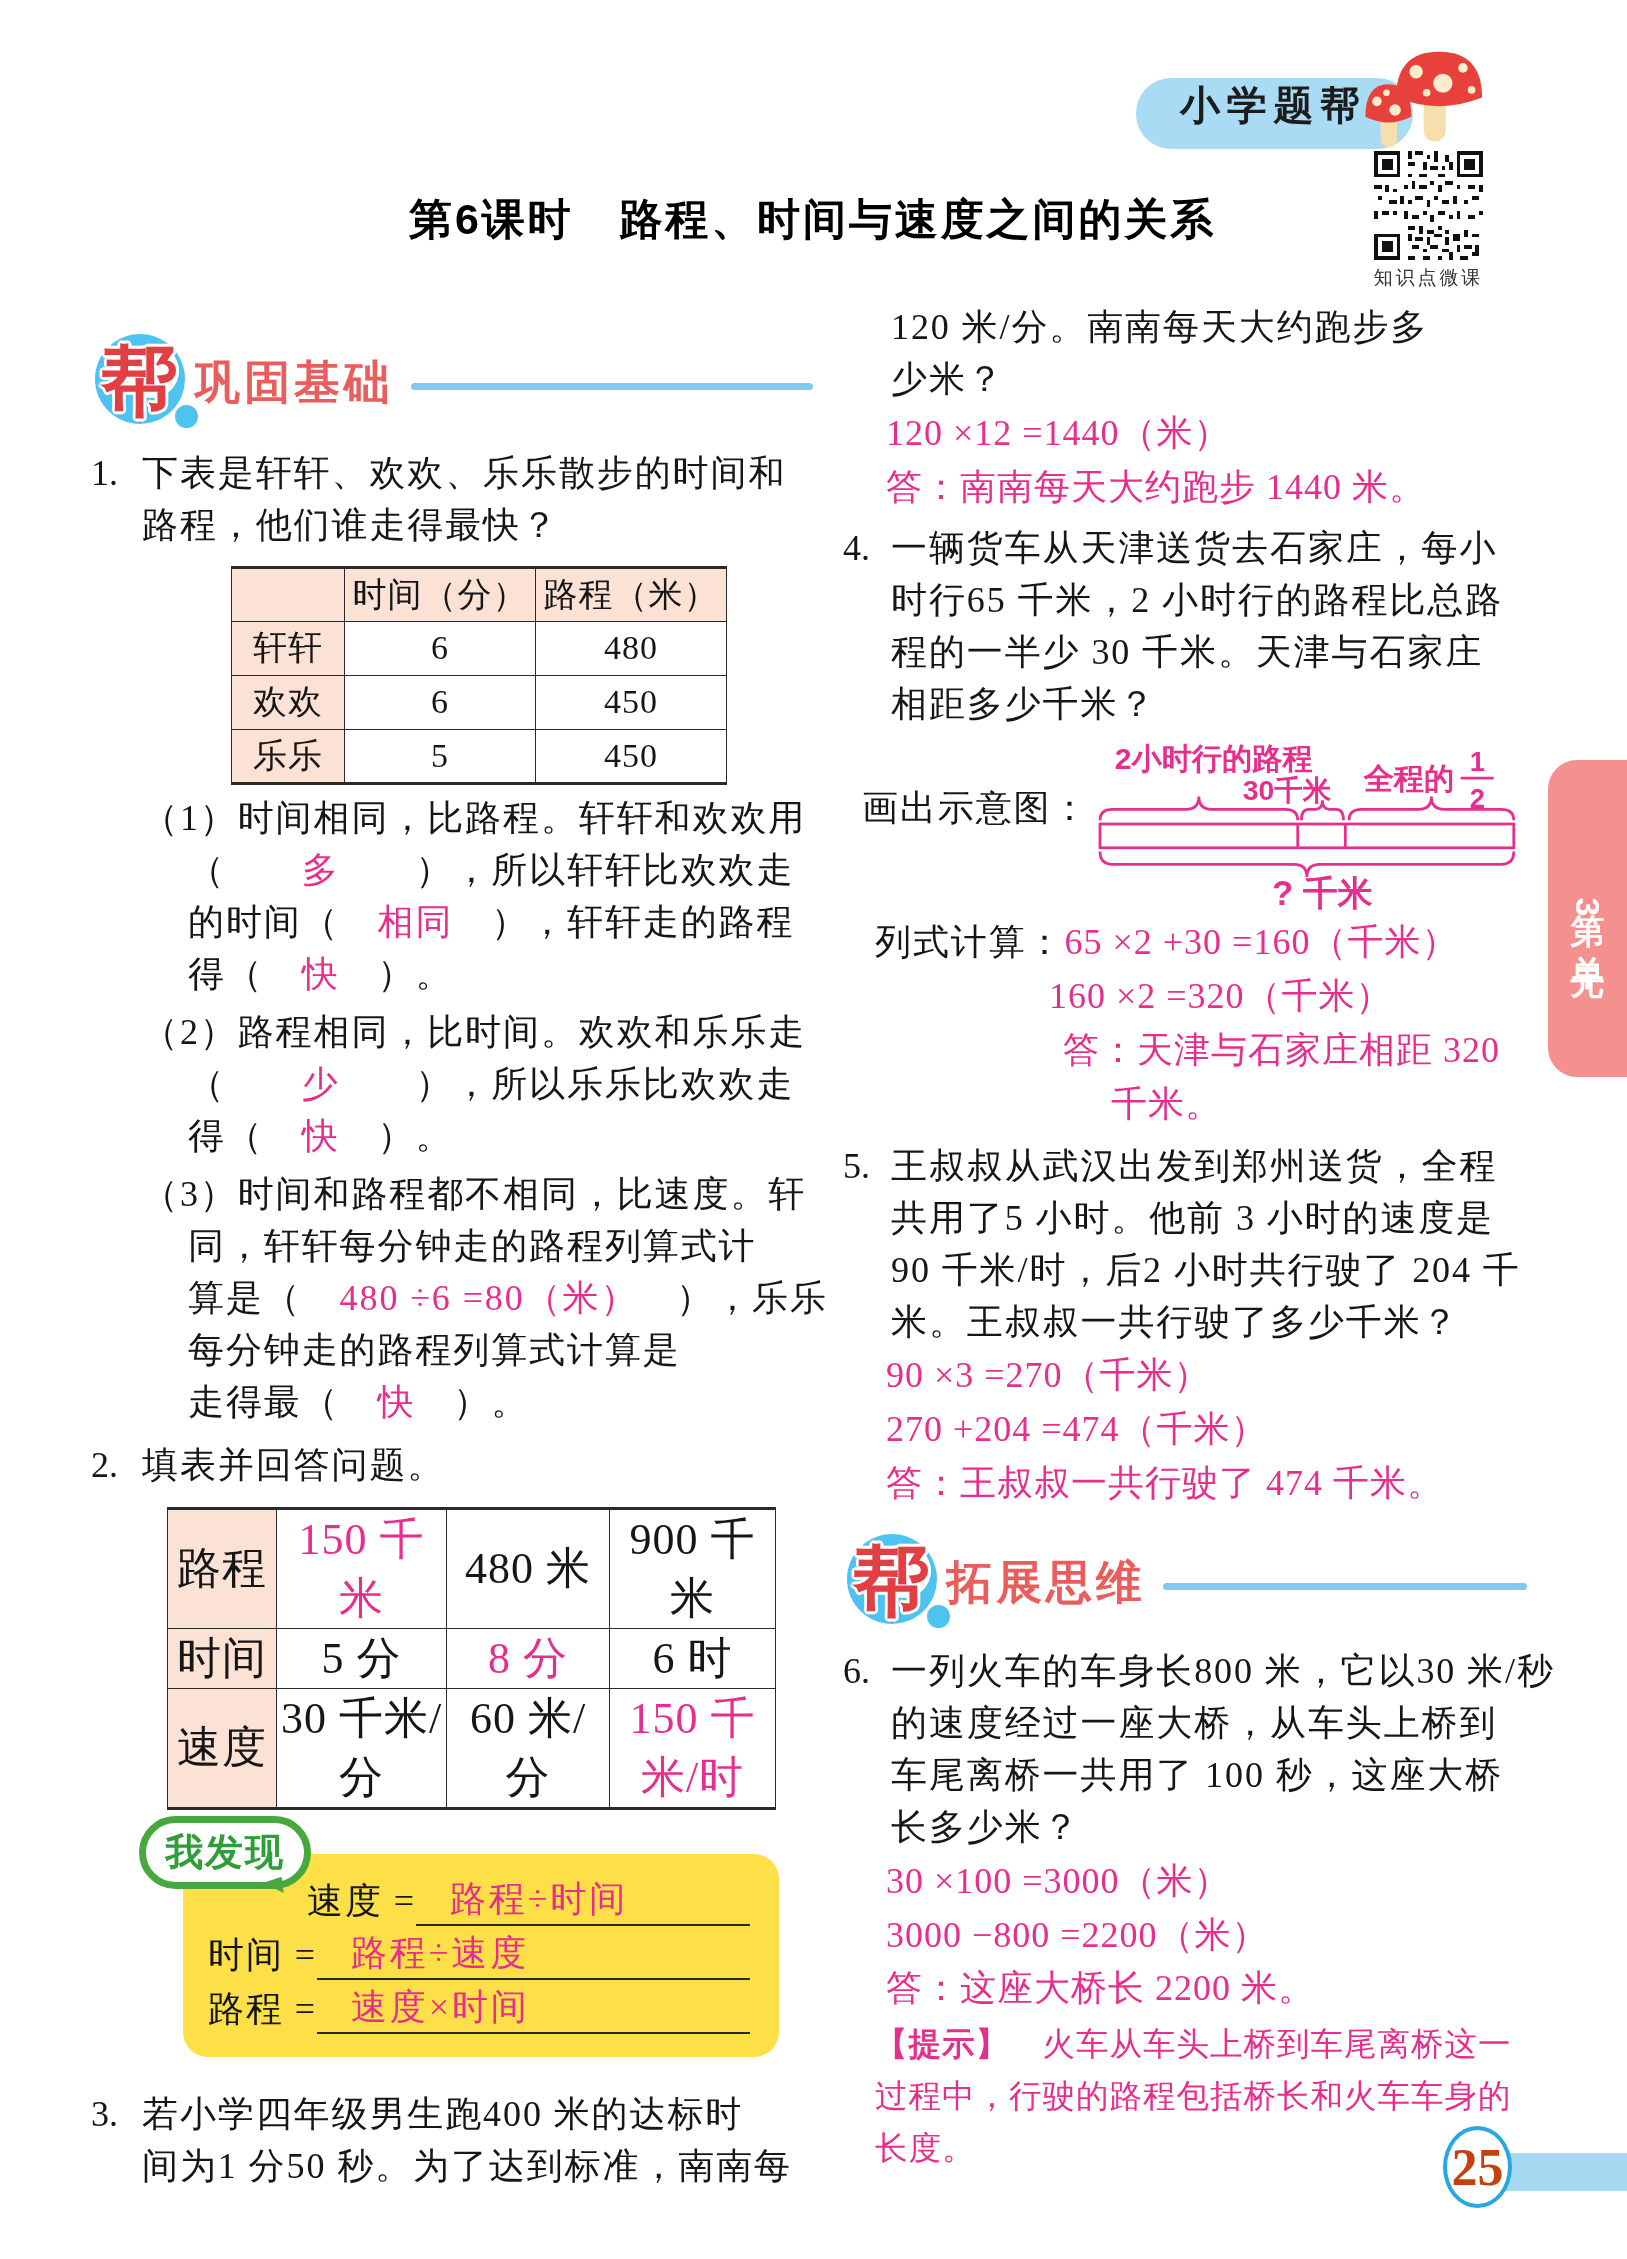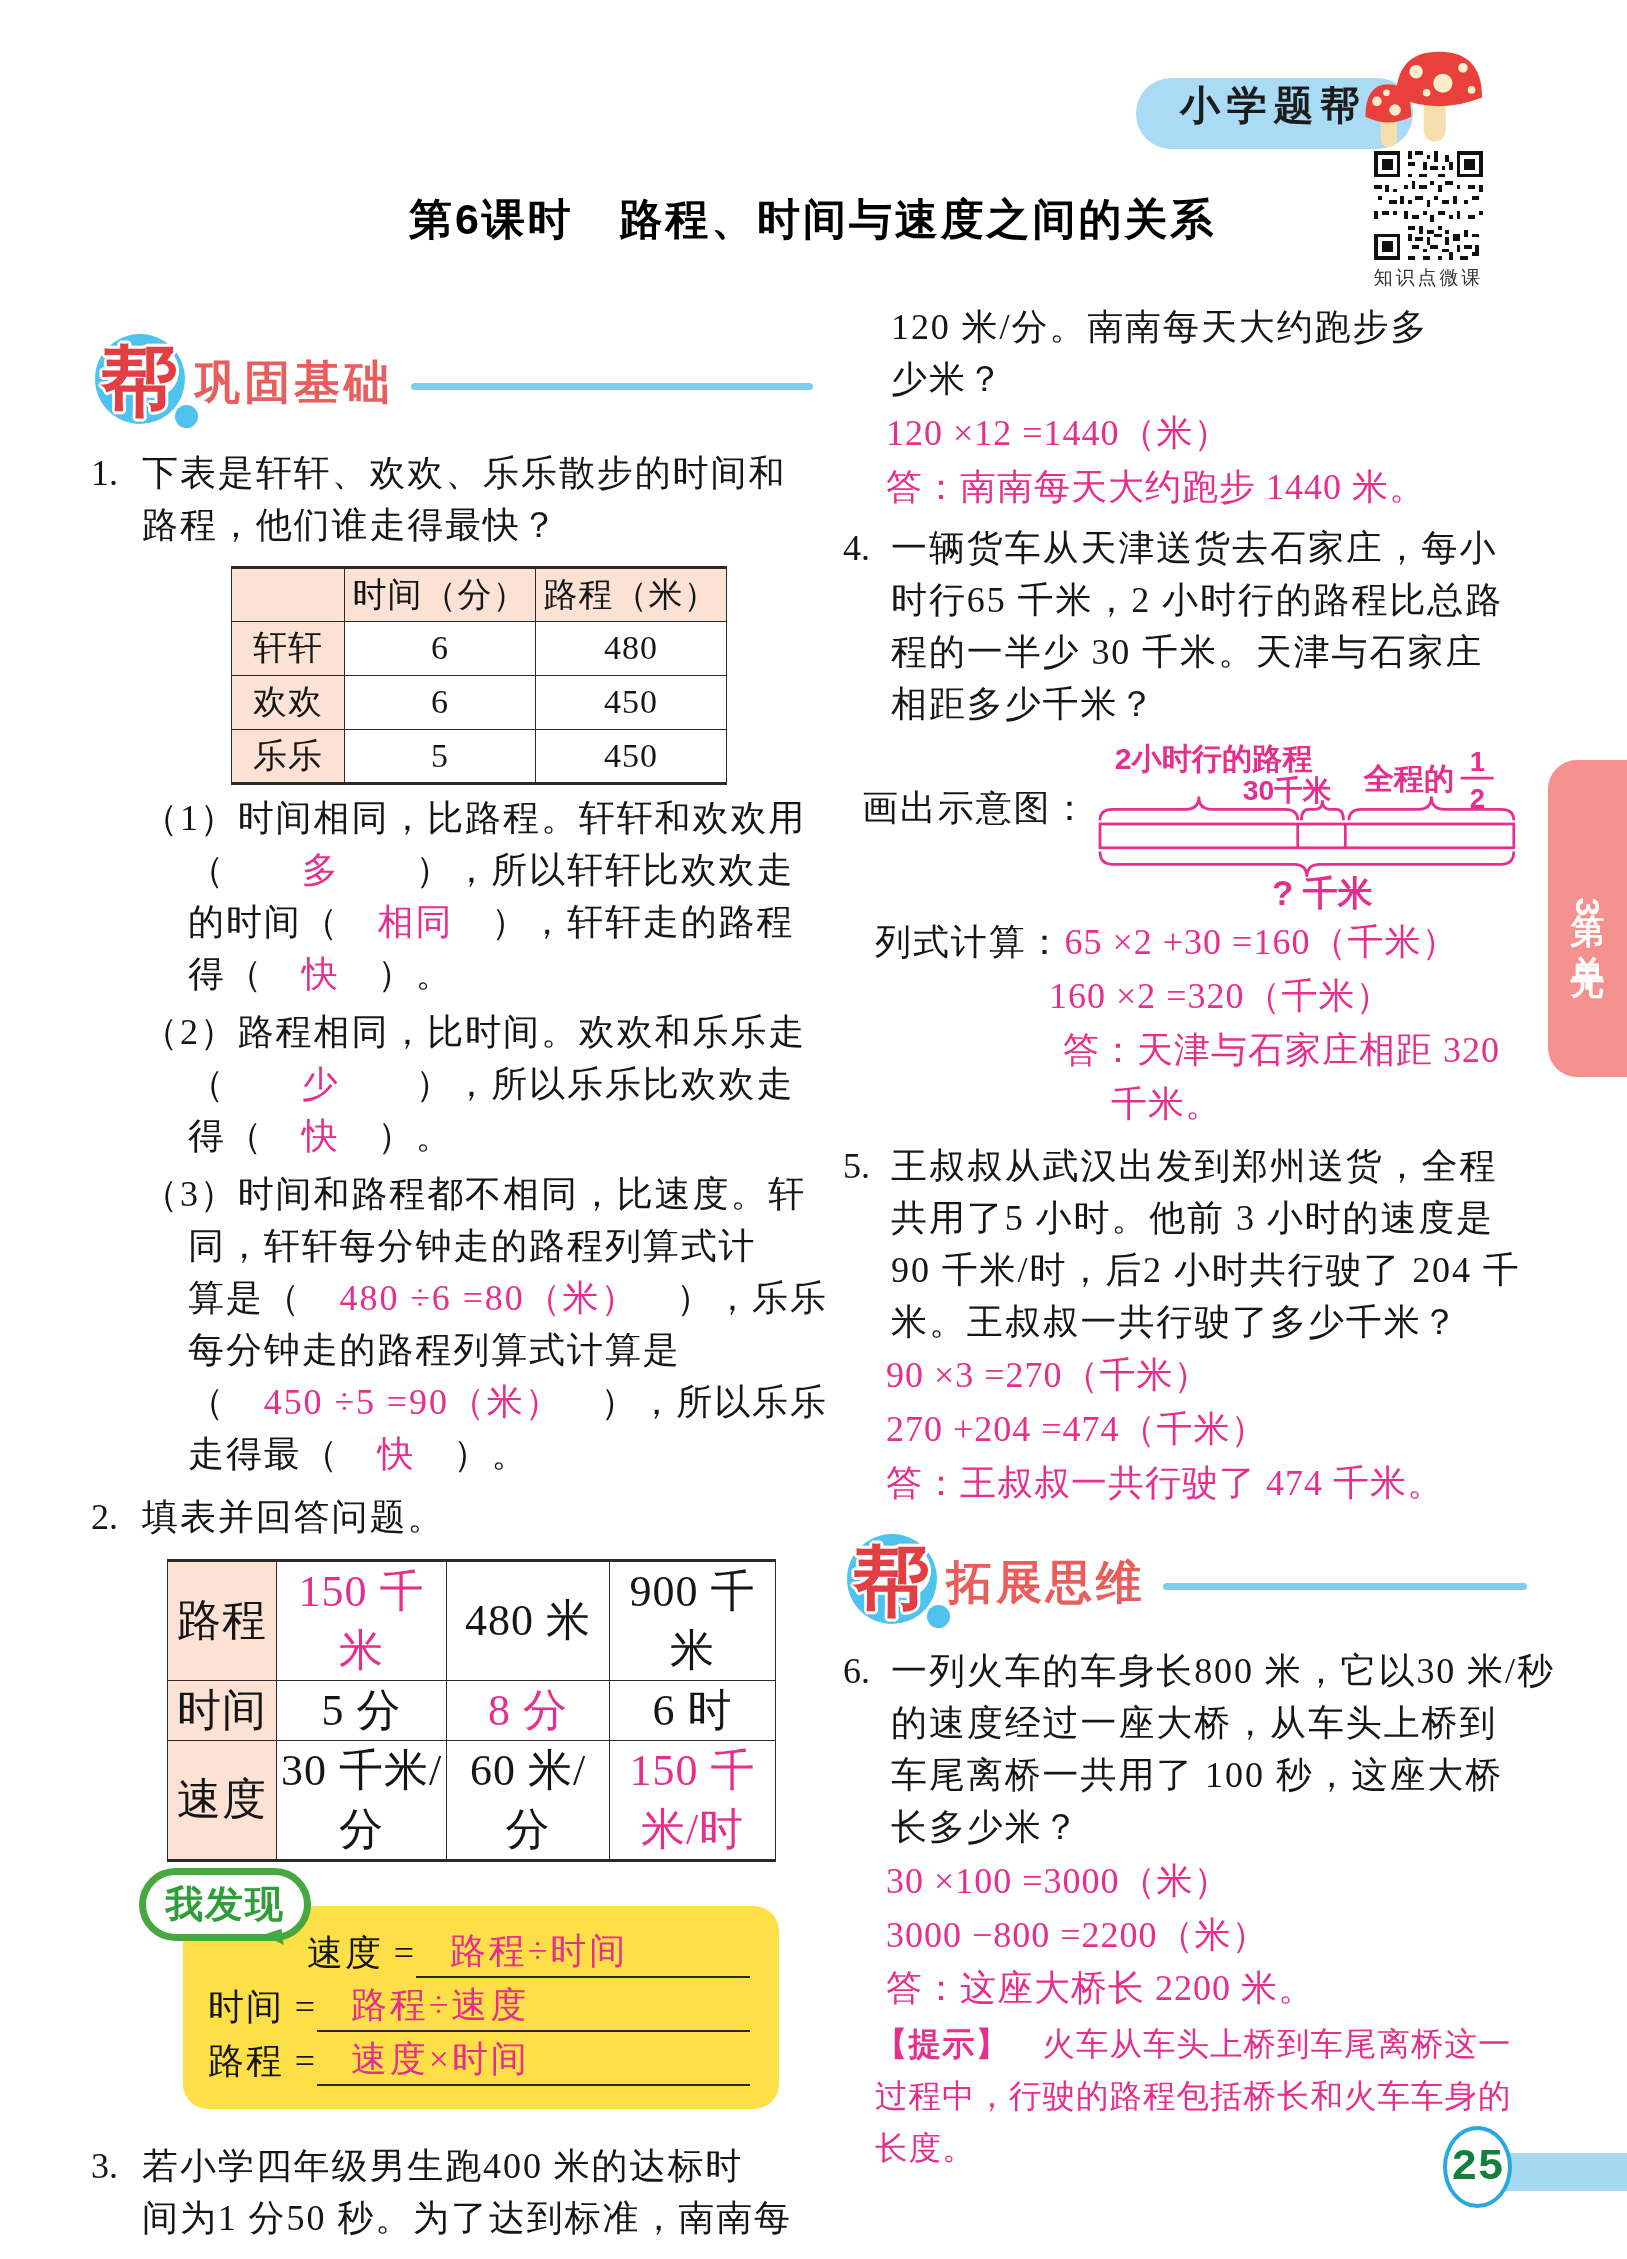--- a/index.html
+++ b/index.html
@@ -89,21 +89,21 @@
 .hint-tag{font-family:"Liberation Sans","DejaVu Sans",sans-serif;font-weight:bold}
 
 
 #side-tab{position:absolute;right:0;top:760px;width:80px;height:317px;background:#f4908e;
   border-radius:29px 0 0 29px;display:flex;align-items:center;justify-content:center}
 #side-tab .vtext{writing-mode:vertical-rl;font-family:"Liberation Sans","DejaVu Sans",sans-serif;
   font-weight:bold;font-size:34px;color:#fff;letter-spacing:11.5px}
 #pagebar{position:absolute;right:0;top:2153px;width:145px;height:38px;background:#a6d9f2}
 #pagenum{position:absolute;left:1443px;top:2126px;width:69px;height:82px;background:#fff;
   border:4.8px solid #29a8e0;border-radius:50%;display:flex;align-items:center;justify-content:center;
-  font-family:Liberation Mono, monospace;font-size:44px;font-weight:bold;color:#15803d}
+  font-family:Liberation Serif, serif;font-size:52px;font-weight:bold;color:#c2410c}
 svg text{font-family:"Liberation Sans","DejaVu Sans",sans-serif}
 </style>
 </head>
 <body>
 
 <div id="brand">
   <span class="blabel">小学题帮</span>
 </div>
 <svg id="mushrooms" viewBox="0 0 160 122">
   <rect x="52" y="76" width="17" height="36" rx="8" fill="#f5dfad"></rect>
@@ -187,21 +187,20 @@
   <div class="para sub">
       <div class="ln"><span>（2）路程相同，比时间。欢欢和乐乐走</span></div>
       <div class="ln"><span>（　　</span><span class="pk">少</span><span>　　），所以乐乐比欢欢走</span></div>
       <div class="ln"><span>得（　</span><span class="pk">快</span><span>　）。</span></div>
     </div>
   <div class="para sub">
       <div class="ln"><span>（3）时间和路程都不相同，比速度。轩</span></div>
       <div class="ln"><span>同，轩轩每分钟走的路程列算式计</span></div>
       <div class="ln"><span>算是（　</span><span class="pk">480 ÷6 =80（米）</span><span>　），乐乐</span></div>
       <div class="ln"><span>每分钟走的路程列算式计算是</span></div>
-      <div class="ln"><span>（　</span><span class="pk">450 ÷5 =90（米）</span><span>　），所以乐乐</span></div>
       <div class="ln"><span>走得最（　</span><span class="pk">快</span><span>　）。</span></div>
     </div>
 
   <div class="para">
     <span class="pnum">2.</span>
     <div class="ln"><span>填表并回答问题。</span></div>
   </div>
 
   <table id="t2">
     <colgroup>

